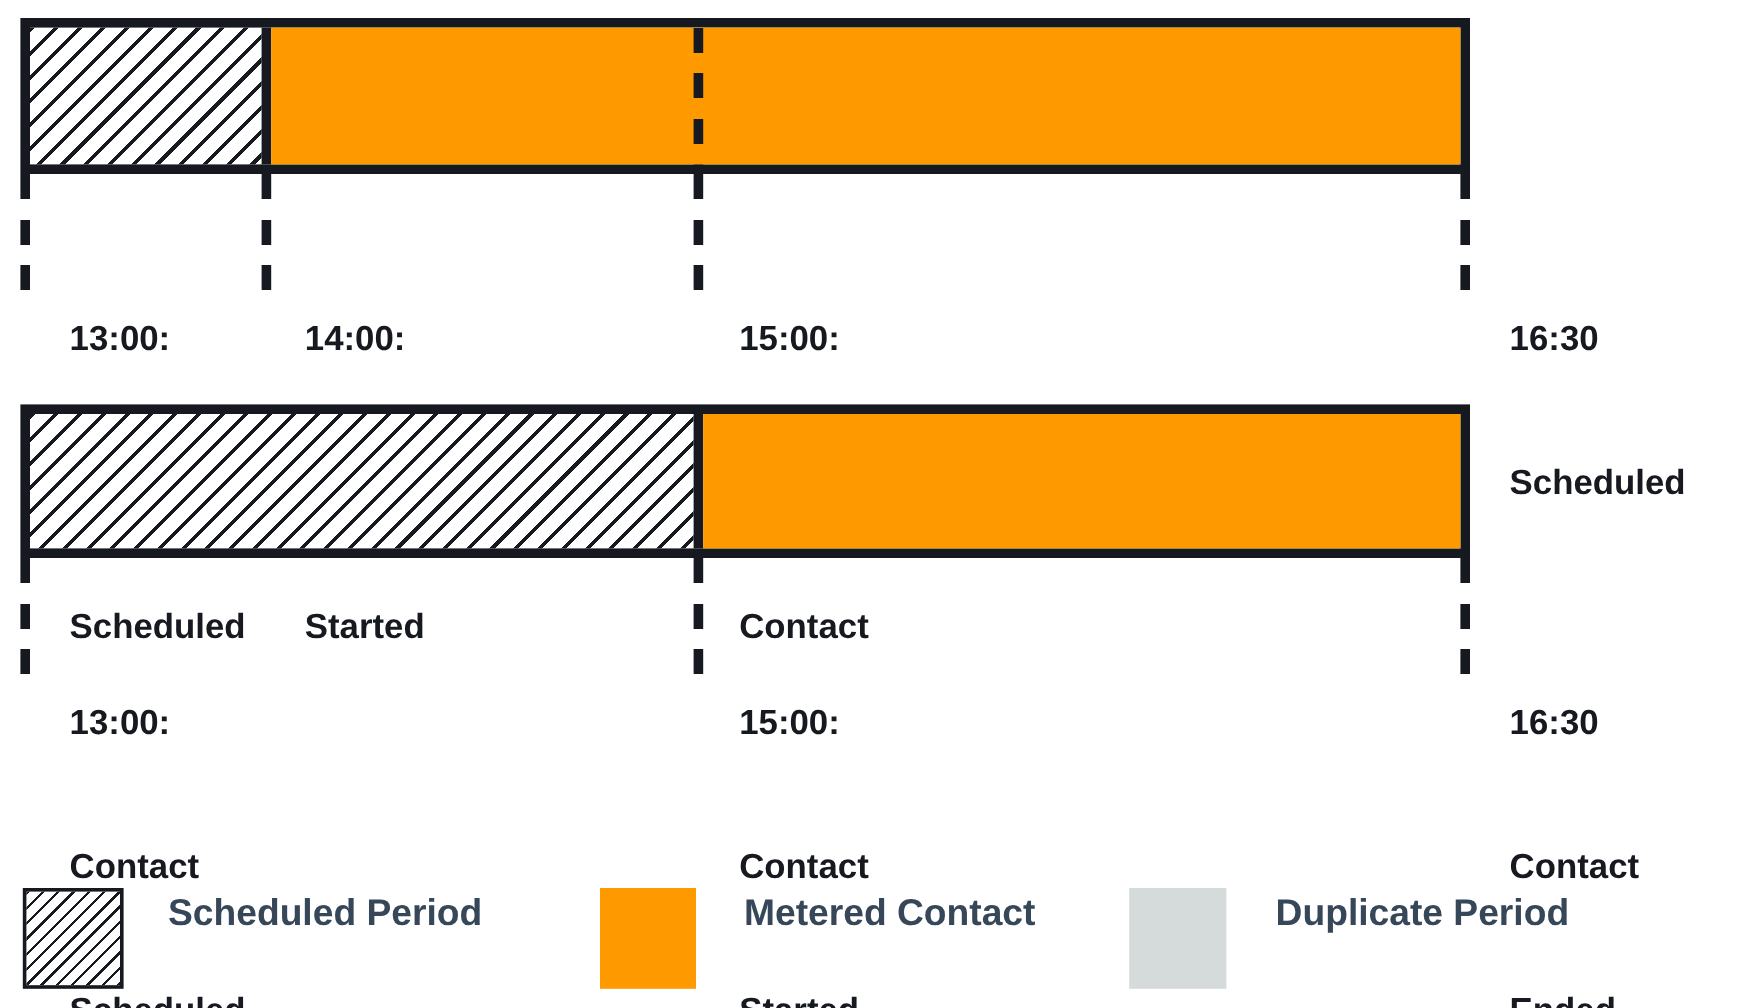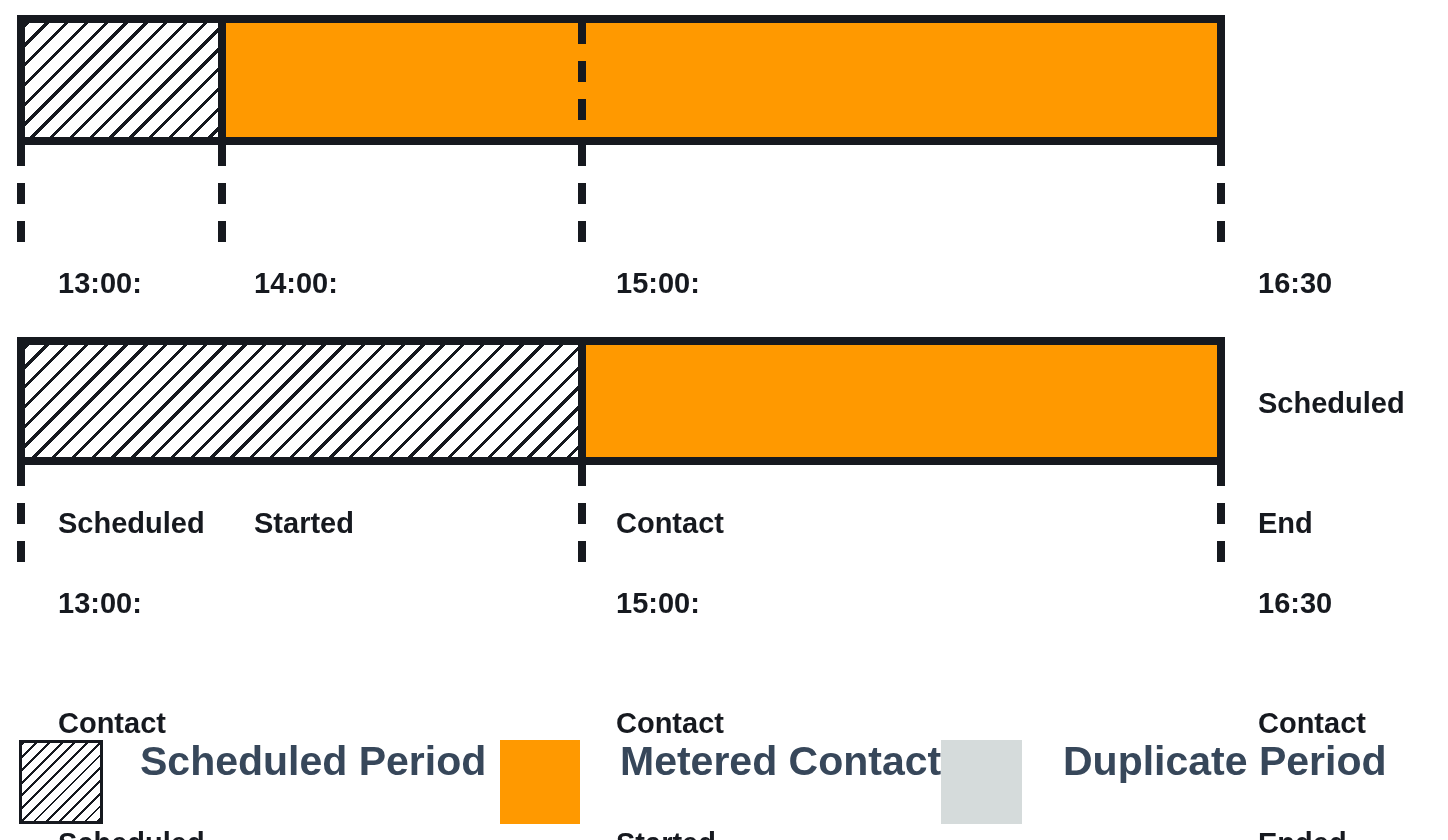--- a/index.html
+++ b/index.html
@@ -51,21 +51,21 @@
   .legend-swatch{position:absolute;top:740px;height:84px;box-sizing:border-box;}
   .swatch-hatch{
     left:19px;width:84px;border:3px solid var(--dark);
     background:repeating-linear-gradient(135deg,
       var(--dark) 0 2px, transparent 2px 9px);
   }
   .swatch-orange{left:500px;width:80px;background:var(--orange);}
   .swatch-gray{left:941px;width:81px;background:var(--gray);}
   .legend-label{
     position:absolute;top:740px;color:var(--legend-text);
-    font-size:41px;line-height:42px;font-weight:bold;white-space:pre;
+    font-size:31px;line-height:42px;font-weight:bold;white-space:pre;
   }
   .legend-label-1{left:140px;}
   .legend-label-2{left:620px;}
   .legend-label-3{left:1063px;text-align:center;}
 </style>
 </head>
 <body>
 
 <div class="canvas">
 
@@ -95,21 +95,20 @@
       <div>Started</div>
     </div>
     <div class="tick-label" style="left:616px">
       <div>15:00:</div>
       <div>Contact</div>
       <div>Contact</div>
     </div>
     <div class="tick-label" style="left:1258px">
       <div>16:30</div>
       <div>Scheduled</div>
-      <div>End</div>
     </div>
   </div>
 
   <div class="bar bar-2">
     <div class="seg seg-hatch" style="left:0;width:553px"></div>
     <div class="divider" style="left:553px"></div>
     <div class="seg seg-orange" style="left:561px;width:631px"></div>
   </div>
 
   <div class="ticks-2">

